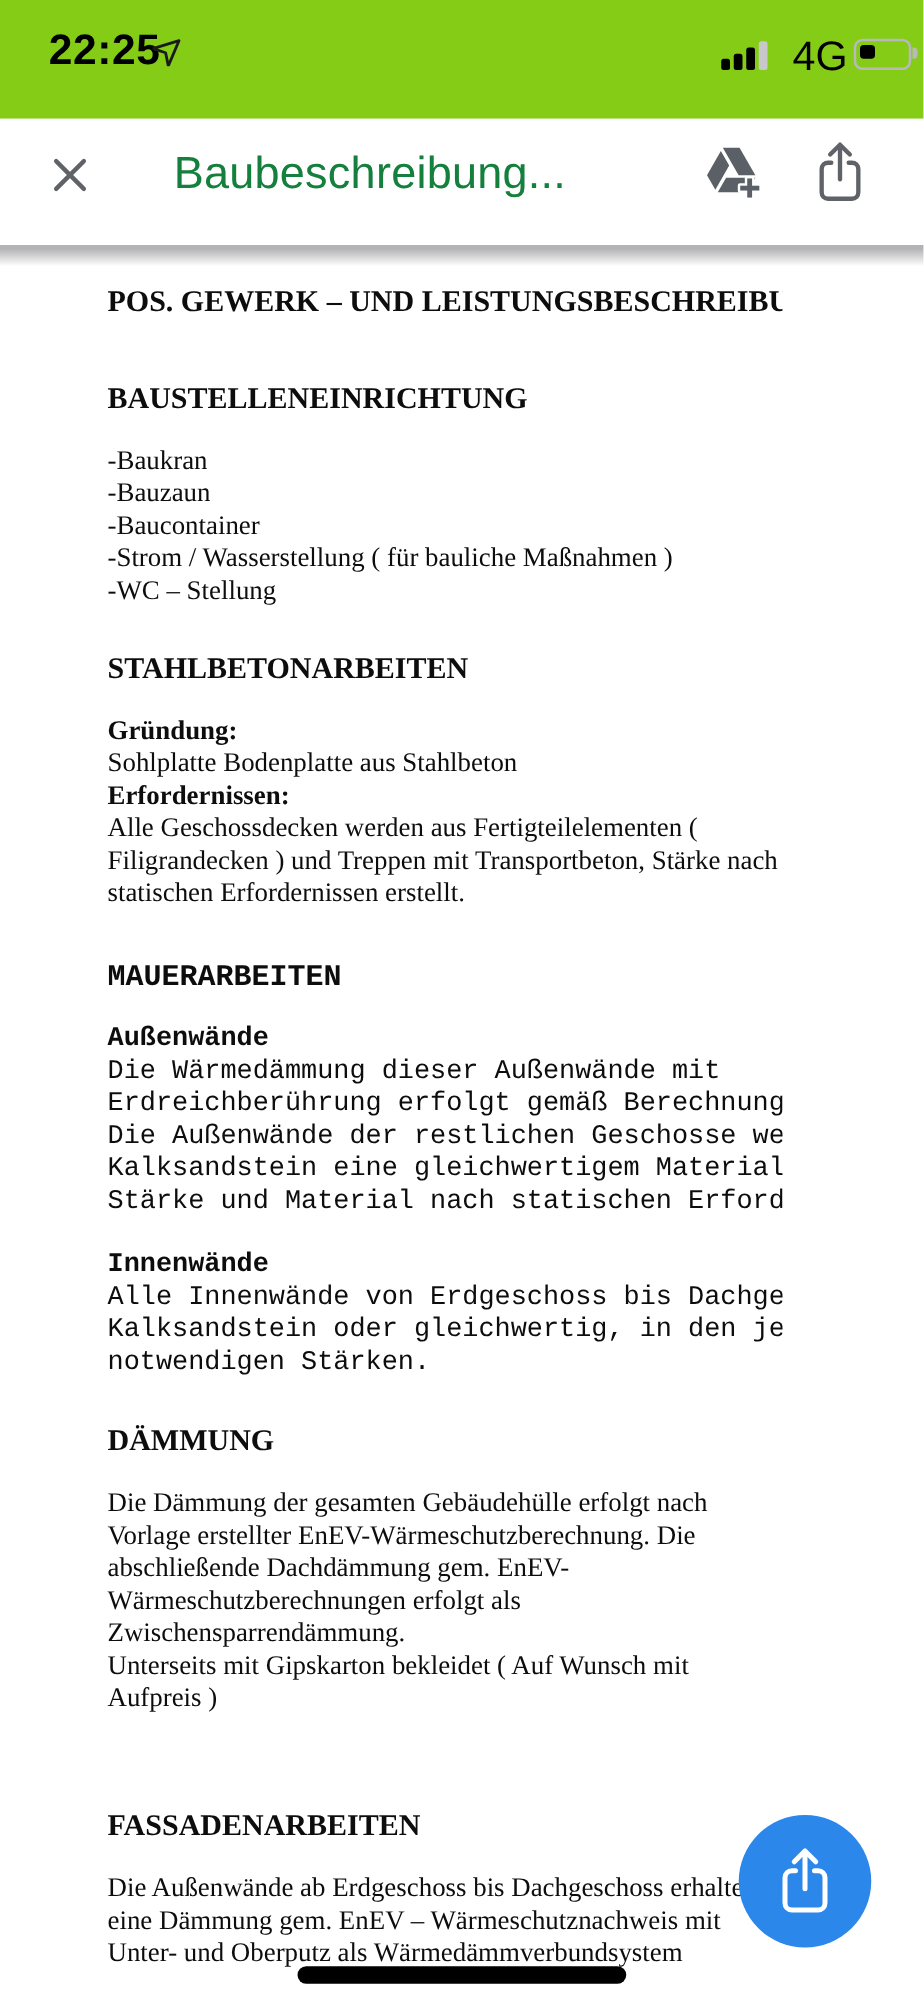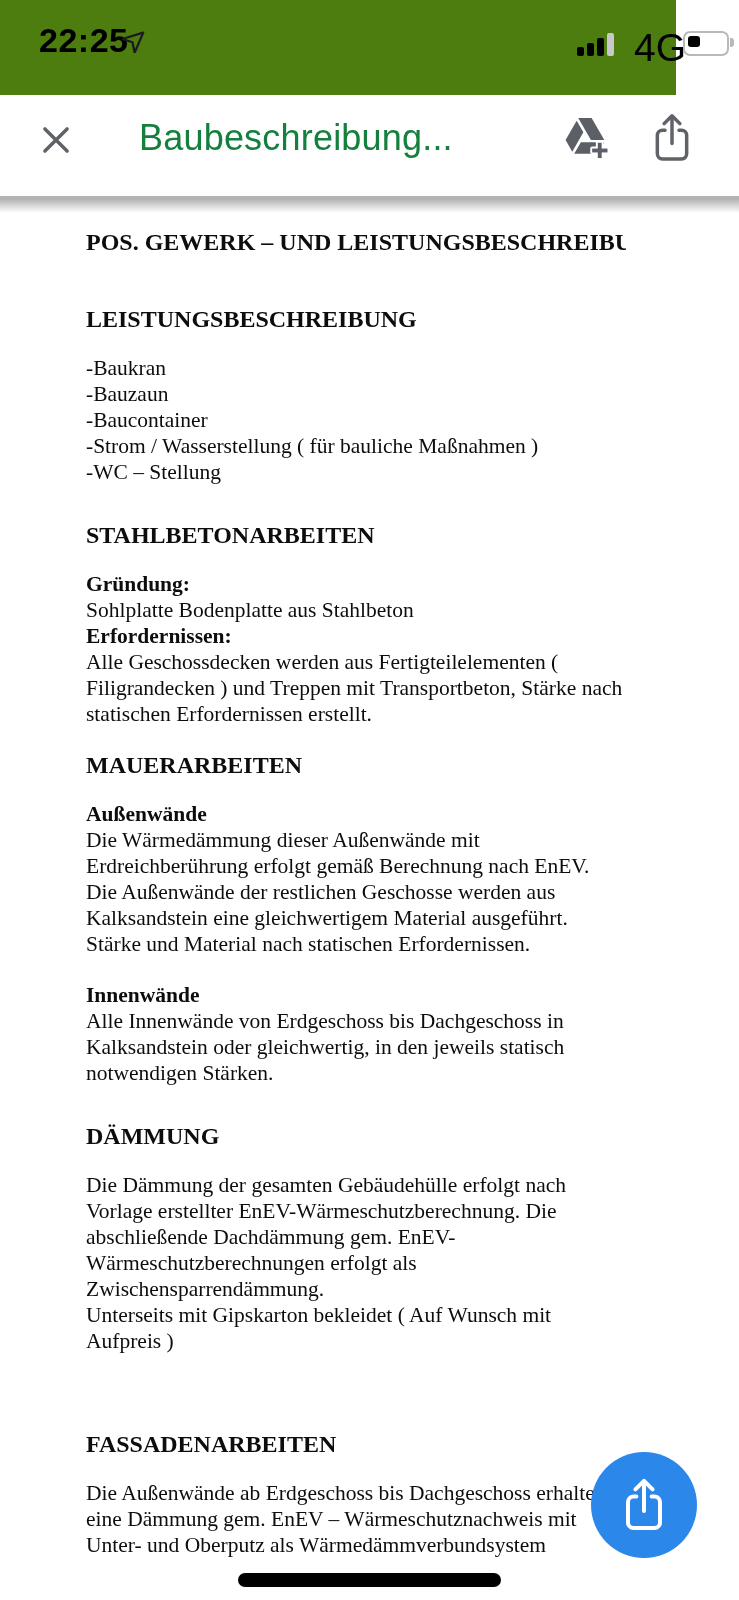--- a/index.html
+++ b/index.html
@@ -1,26 +1,26 @@
 <!DOCTYPE html>
 <html><head>
 <meta charset="utf-8">
 <style>
   html,body{margin:0;padding:0;background:#fff;}
   .screen{position:relative;width:739px;height:1600px;background:#fff;overflow:hidden;
           font-family:"Liberation Sans",sans-serif;}
 
   
-  .status-bar{position:absolute;top:0;left:0;width:676px;height:95px;background:#4d7c0f;}
+  .status-bar{position:absolute;top:0;left:0;width:739px;height:95px;background:#84cc16;}
   .time{position:absolute;left:39px;top:21px;font-size:34px;font-weight:bold;color:#000;letter-spacing:.5px;}
   .loc-icon{position:absolute;left:122px;top:26px;}
   .signal{position:absolute;left:577px;top:33px;display:flex;align-items:flex-end;gap:3px;height:23px;}
   .sbar{width:7px;border-radius:2px;background:#000;}
   .sbar.dim{background:#c8c8ca;}
-  .net{position:absolute;left:634px;top:26px;font-size:39px;color:#000;}
+  .net{position:absolute;left:634px;top:26px;font-size:33px;color:#000;}
   .battery{position:absolute;left:683px;top:31px;width:42px;height:21px;
            border:2.5px solid #b9b9bb;border-radius:7px;}
   .battery-fill{position:absolute;left:3px;top:3px;width:12px;height:11px;border-radius:3px;background:#000;}
   .battery-cap{position:absolute;right:-7px;top:5px;width:4px;height:9px;background:#b9b9bb;
                border-radius:0 3px 3px 0;}
 
   
   .app-bar{position:absolute;top:95px;left:0;width:739px;height:101px;background:#fff;}
   .close-btn{position:absolute;left:36px;top:26px;width:40px;height:40px;background:none;border:none;padding:0;cursor:pointer;}
   .app-title{position:absolute;left:139px;top:22px;font-size:36px;font-weight:400;color:#15803d;
@@ -34,21 +34,21 @@
               background:linear-gradient(#b3b3b5 0%,#b3b3b5 18%,rgba(179,179,181,0) 100%);}
 
   
   .doc{position:absolute;top:196px;left:0;width:626px;height:1404px;box-sizing:border-box;
        padding:32px 0 0 86px;overflow:hidden;
        font-family:"Liberation Serif",serif;font-size:21.5px;line-height:26px;color:#0d0d0d;}
   .doc-title{font-weight:bold;font-size:24px;line-height:29px;margin:0 0 48px 0;white-space:pre;}
   .sec-head{font-weight:bold;font-size:24px;line-height:29px;margin:0 0 21px 0;white-space:pre;}
   .section{margin-top:36px;}
   .section.first{margin-top:0;}
-  .section.m49{margin-top:24px;}
+  .section.m49{margin-top:41px;font-family:Liberation Mono, monospace;}
   .section.m76{margin-top:76px;}
   .para{margin:0;white-space:pre;}
   .sub-label{font-weight:bold;white-space:pre;}
   .sub-label.spaced{margin-top:25px;}
 
   
   .fab{position:absolute;left:591px;top:1452px;width:106px;height:106px;border-radius:53px;
        background:#2b87e9;border:none;padding:0;cursor:pointer;
        display:flex;align-items:center;justify-content:center;}
 
@@ -122,21 +122,21 @@
     </span>
   </button>
 
   <div class="bar-shadow"></div>
 
   <div class="doc">
 
     <div class="doc-title">POS. GEWERK – UND LEISTUNGSBESCHREIBUNG</div>
 
     <div class="section first">
-      <div class="sec-head">LEISTUNGSBESCHREIBUNG</div>
+      <div class="sec-head">BAUSTELLENEINRICHTUNG</div>
       <div class="para">-Baukran
 -Bauzaun
 -Baucontainer
 -Strom / Wasserstellung ( für bauliche Maßnahmen )
 -WC – Stellung</div>
     </div>
 
     <div class="section">
       <div class="sec-head">STAHLBETONARBEITEN</div>
       <div class="sub-label">Gründung:</div>

